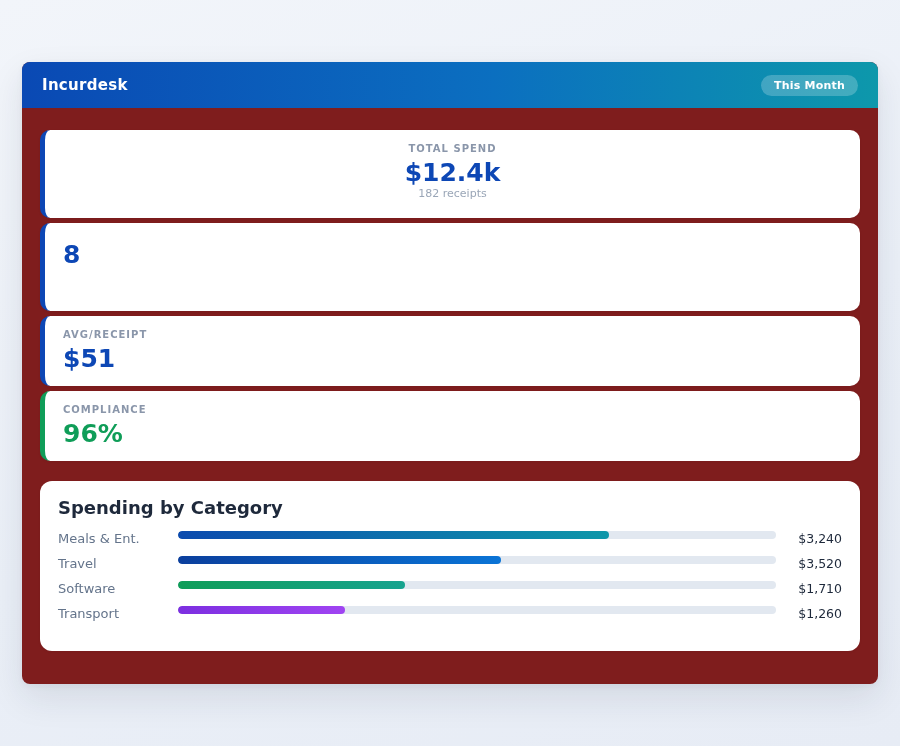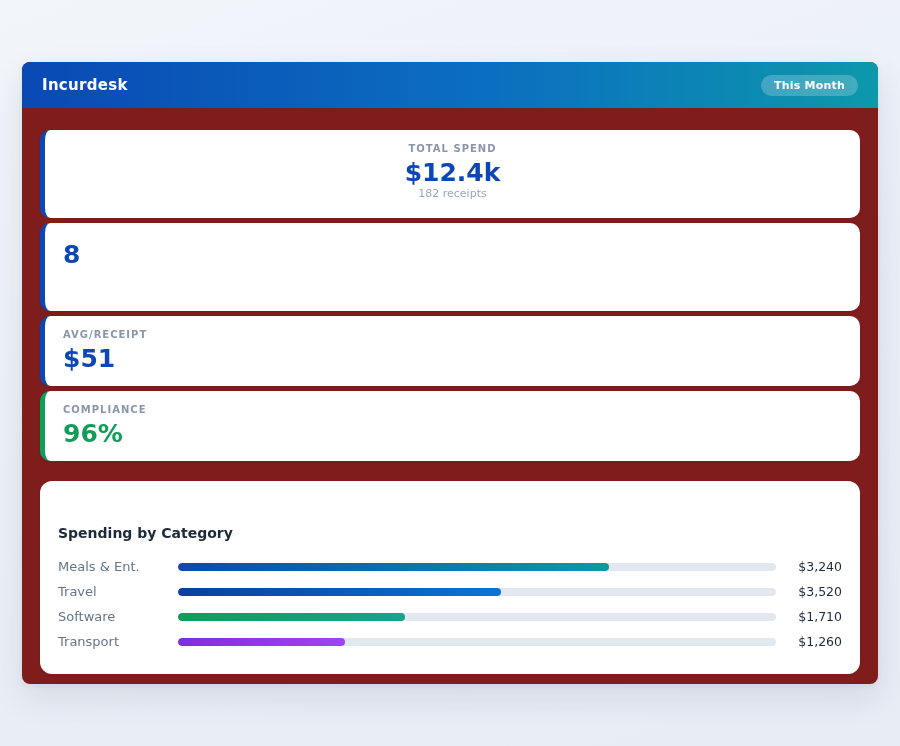--- a/index.html
+++ b/index.html
@@ -37,22 +37,22 @@
     font-size:10px; font-weight:bold; letter-spacing:1px;
     color:#8a96aa; text-transform:uppercase;
   }
   .stat-value { font-size:25px; font-weight:bold; color:#0d47b5; margin-top:5px; line-height:1.1; }
   .stat-sub { font-size:11px; color:#9aa6b7; }
   .chart-card {
     background:#ffffff; border-radius:12px; margin-top:20px;
     padding:16px 18px 20px 18px;
     box-shadow:0 1px 3px rgba(15,23,42,.06);
   }
-  .chart-title { font-size:14px; font-weight:bold; color:#1e293b; margin-bottom:13px;margin-top:28px; }
-  .chart-row { display:flex; align-items:center; height:25px; }
+  .chart-title { font-size:18px; font-weight:bold; color:#1e293b; margin-bottom:13px; }
+  .chart-row { display:flex; height:25px; }
   .chart-label { width:120px; font-size:13px; color:#64748b; }
   .bar-track { flex:1; height:8px; border-radius:4px; background:#e2e8f0; overflow:hidden; }
   .bar-fill { height:100%; border-radius:4px; }
   .bar-value { width:66px; text-align:right; font-size:12.5px; font-weight:normal; color:#1e293b; }
 </style>
 </head>
 <body>
 
 <div class="app-card">
   <header class="app-header">

